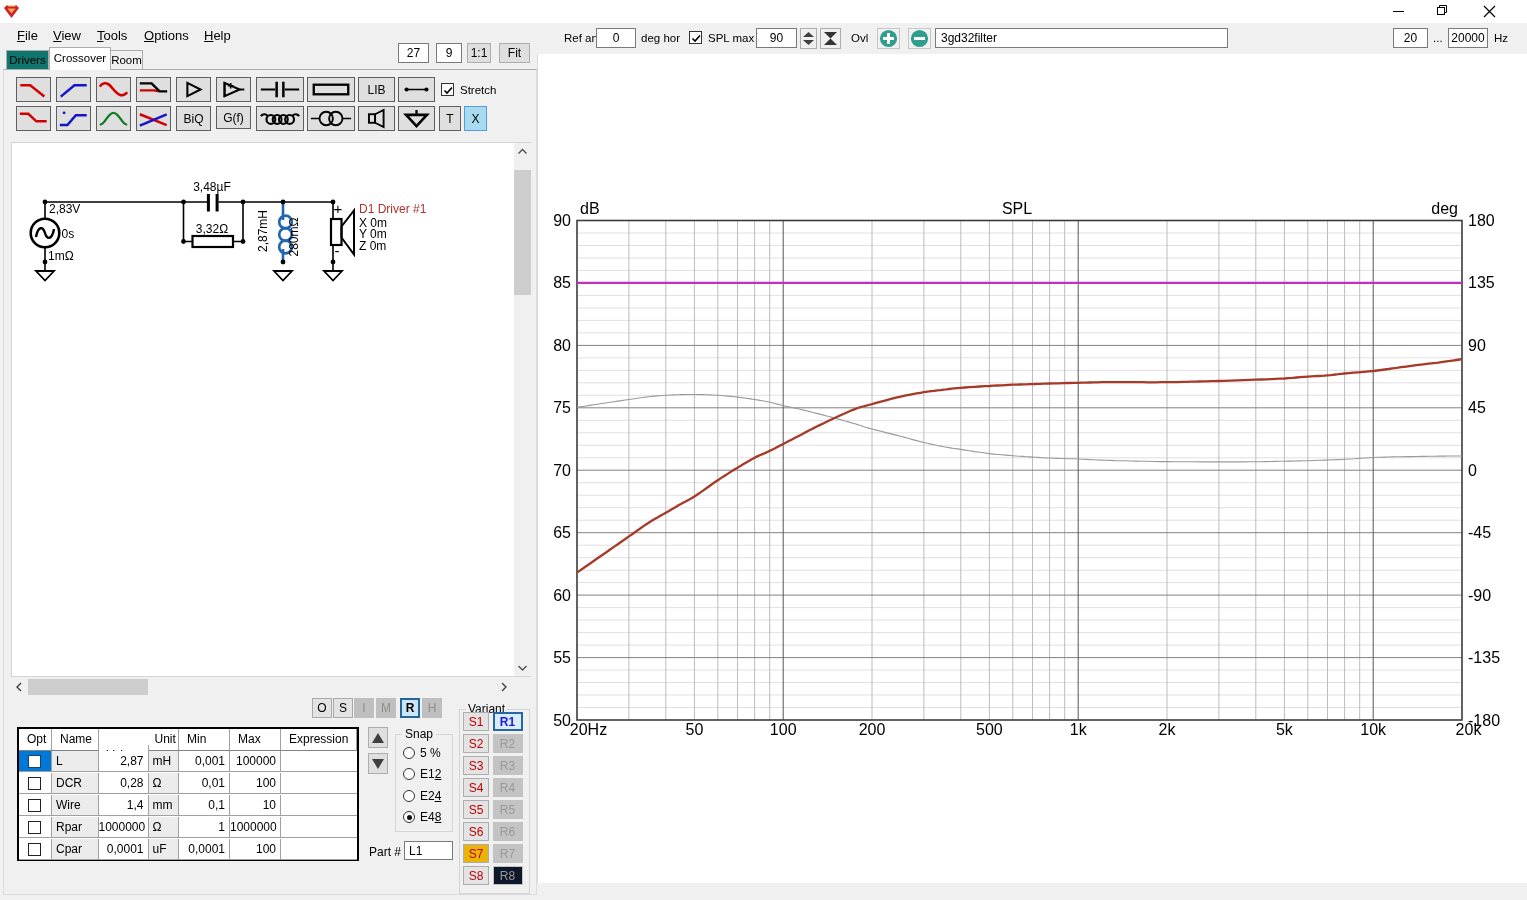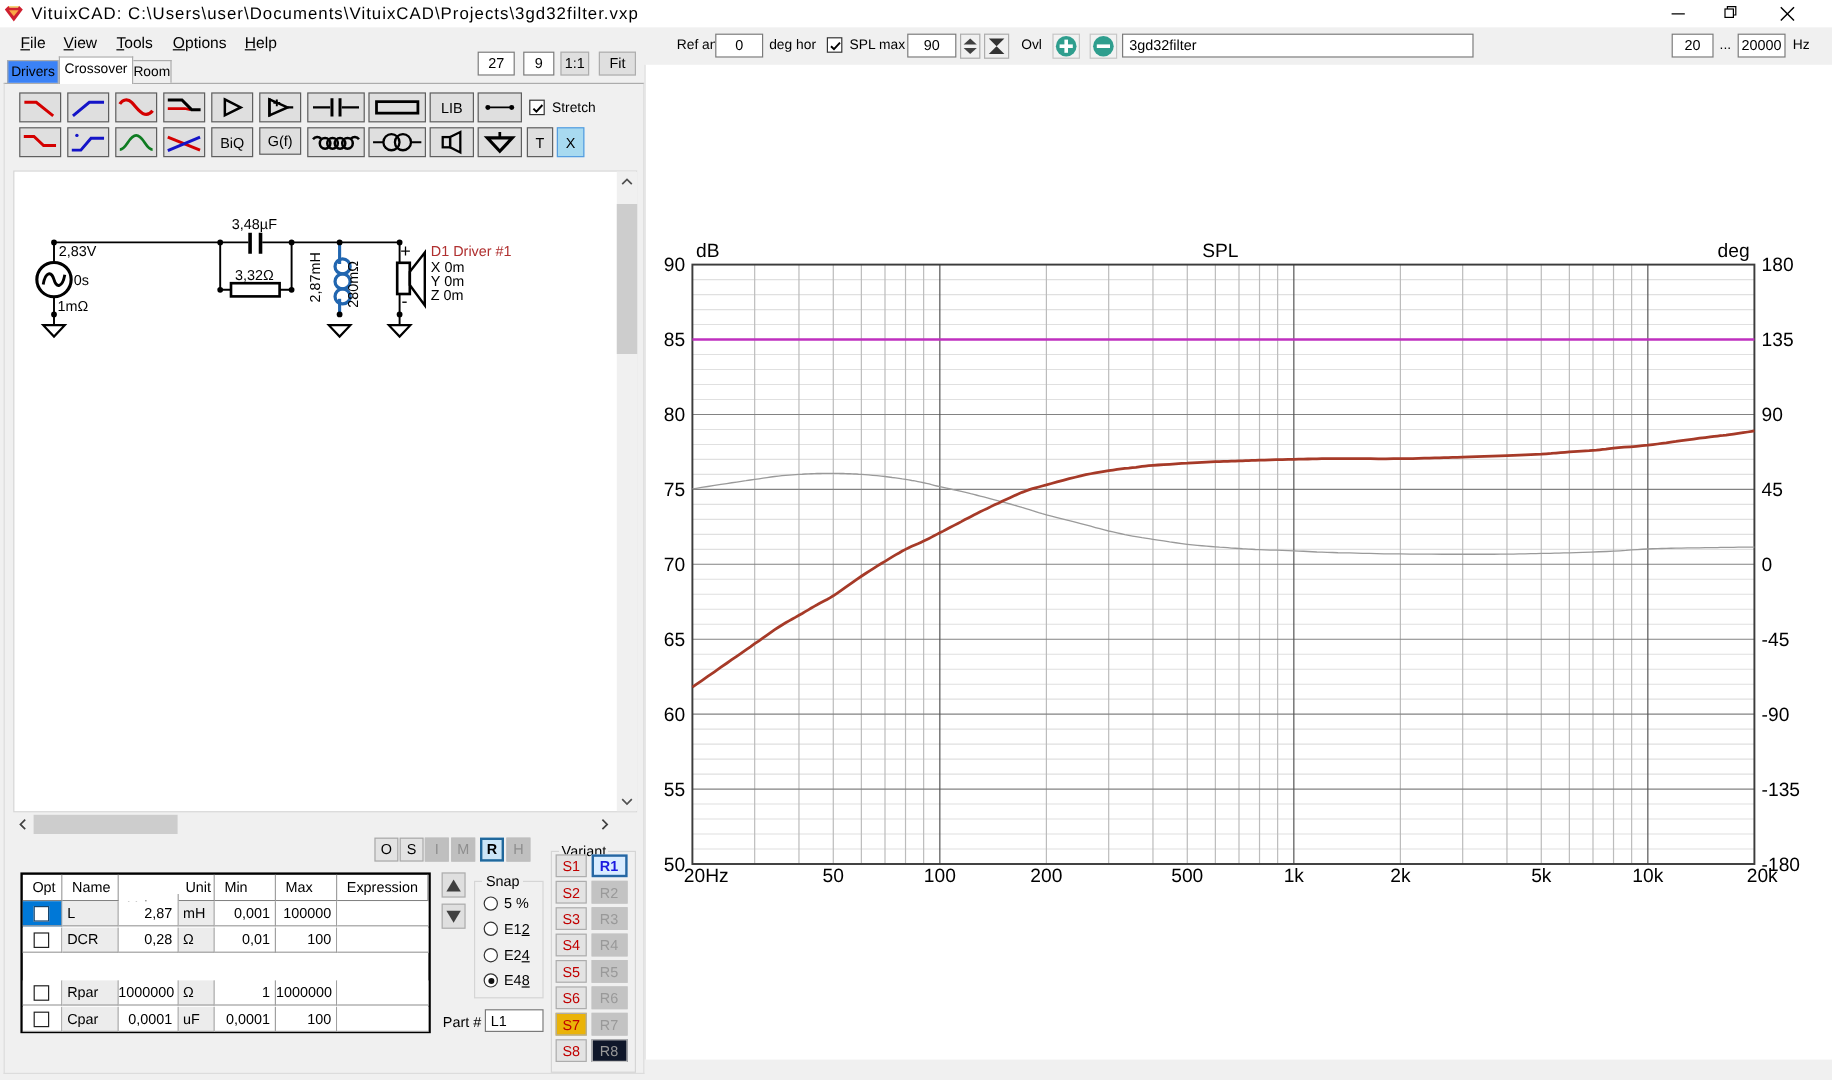--- a/index.html
+++ b/index.html
@@ -11,21 +11,20 @@
 .cb svg{position:absolute;left:0;top:0;}
 </style></head>
 <body>
 
 <div class="abs" style="left:0;top:0;width:1527px;height:23px;background:#ffffff;">
   <svg class="abs" style="left:3px;top:3px" width="17" height="17" viewBox="0 0 17 17">
     <polygon points="1,5 4,2 13,2 16,5 8.5,15" fill="#cf2030"></polygon>
     <polygon points="4.5,5.5 12.5,5.5 8.5,10.5" fill="#f9a845"></polygon>
     <polygon points="4,2 13,2 12,3.5 5,3.5" fill="#f5d37a"></polygon>
   </svg>
-  <div class="abs lbl" style="left:26px;top:3px;font-size:14px;letter-spacing:0.85px;">VituixCAD: C:\Users\user\Documents\VituixCAD\Projects\3gd32filter.vxp</div>
   <svg class="abs" style="left:1388px;top:0" width="139" height="23" viewBox="0 0 139 23">
     <line x1="5" y1="11.5" x2="16" y2="11.5" stroke="#000" stroke-width="1"></line>
     <rect x="49.5" y="7.5" width="7" height="7" fill="none" stroke="#000" stroke-width="1"></rect>
     <path d="M51.5,7.5 V5.5 H58.5 V12.5 H56.5" fill="none" stroke="#000" stroke-width="1"></path>
     <path d="M96,6 L107,17 M107,6 L96,17" stroke="#000" stroke-width="1.2" fill="none"></path>
   </svg>
 </div>
 
 <div class="abs" style="left:0;top:23px;width:1527px;height:24px;background:#f0f0f0;">
   <div class="abs lbl" style="left:17px;top:5px;font-size:13px"><u>F</u>ile</div>
@@ -76,21 +75,21 @@
       <rect x="4" y="8" width="11" height="3" fill="#fff"></rect>
     </svg>
 </div>
 <div class="abs inp" style="left:935px;top:28px;width:293px;height:20px;padding-left:5px;">3gd32filter</div>
 <div class="abs inp" style="left:1393px;top:28px;width:35px;height:20px;justify-content:center;">20</div>
 <div class="abs lbl" style="left:1433px;top:32px;font-size:11.5px;">...</div>
 <div class="abs inp" style="left:1448px;top:28px;width:40px;height:20px;justify-content:center;">20000</div>
 <div class="abs lbl" style="left:1494px;top:32px;font-size:11.5px;">Hz</div>
 
 <div class="abs" style="left:3px;top:69px;width:534px;height:826px;background:#f0f0f0;border:1px solid #dcdcdc;border-top:1px solid #acacac;"></div>
-<div class="abs" style="left:6px;top:50px;width:43px;height:19px;background:#3b82f6;border:1px solid #acacac;border-bottom:none;font-size:11.5px;text-align:center;padding-top:3px;">Drivers</div>
+<div class="abs" style="left:6px;top:50px;width:43px;height:19px;background:#0f766e;border:1px solid #acacac;border-bottom:none;font-size:11.5px;text-align:center;padding-top:3px;">Drivers</div>
 <div class="abs" style="left:49px;top:47px;width:62px;height:23px;background:#fff;border:1px solid #acacac;border-bottom:none;font-size:11.5px;text-align:center;padding-top:4px;z-index:3;">Crossover</div>
 <div class="abs" style="left:111px;top:50px;width:32px;height:19px;background:#f0f0f0;border:1px solid #acacac;border-bottom:none;border-left:none;font-size:11.5px;text-align:center;padding-top:3px;">Room</div>
 
 <div id="toolbar">
 
   <div class="abs btn" style="left:16px;top:77px;width:35px;height:25px;">
       <svg width="35" height="25" viewBox="0 0 35 25">
         <path d="M3.5,8 H14 L29,20" stroke="#d40000" stroke-width="2.6" fill="none"></path>
       </svg>
     </div>
@@ -313,20 +312,31 @@
 <div class="abs" style="left:0;top:0;width:33px;height:21px;background:#fff;border-right:1px solid #a0a0a0;border-bottom:1px solid #a0a0a0;">
         <div style="position:absolute;left:9px;top:3.5px;width:13px;height:13px;background:#fff;border:1.5px solid #222;"></div>
       </div>
 <div class="abs" style="left:33px;top:0;width:46.5px;height:21px;background:#ececec;border-right:1px solid #a0a0a0;border-bottom:1px solid #a0a0a0;padding:3px 0 0 4px;">DCR</div>
 <div class="abs" style="left:79.5px;top:0;width:50px;height:21px;background:#fff;border-right:1px solid #a0a0a0;border-bottom:1px solid #a0a0a0;padding:3px 4px 0 0;text-align:right;">0,28</div>
 <div class="abs" style="left:129.5px;top:0;width:30.5px;height:21px;background:#ececec;border-right:1px solid #a0a0a0;border-bottom:1px solid #a0a0a0;padding:3px 0 0 4px;">Ω</div>
 <div class="abs" style="left:160px;top:0;width:51px;height:21px;background:#fff;border-right:1px solid #a0a0a0;border-bottom:1px solid #a0a0a0;padding:3px 4px 0 0;text-align:right;">0,01</div>
 <div class="abs" style="left:211px;top:0;width:51px;height:21px;background:#fff;border-right:1px solid #a0a0a0;border-bottom:1px solid #a0a0a0;padding:3px 4px 0 0;text-align:right;">100</div>
 <div class="abs" style="left:262px;top:0;width:76px;height:21px;background:#fff;border-bottom:1px solid #a0a0a0;"></div>
 </div>
+<div class="abs" style="left:0;top:66px;width:338px;height:22px;">
+<div class="abs" style="left:0;top:0;width:33px;height:21px;background:#fff;border-right:1px solid #a0a0a0;border-bottom:1px solid #a0a0a0;">
+        <div style="position:absolute;left:9px;top:3.5px;width:13px;height:13px;background:#fff;border:1.5px solid #222;"></div>
+      </div>
+<div class="abs" style="left:33px;top:0;width:46.5px;height:21px;background:#ececec;border-right:1px solid #a0a0a0;border-bottom:1px solid #a0a0a0;padding:3px 0 0 4px;">Wire</div>
+<div class="abs" style="left:79.5px;top:0;width:50px;height:21px;background:#fff;border-right:1px solid #a0a0a0;border-bottom:1px solid #a0a0a0;padding:3px 4px 0 0;text-align:right;">1,4</div>
+<div class="abs" style="left:129.5px;top:0;width:30.5px;height:21px;background:#ececec;border-right:1px solid #a0a0a0;border-bottom:1px solid #a0a0a0;padding:3px 0 0 4px;">mm</div>
+<div class="abs" style="left:160px;top:0;width:51px;height:21px;background:#fff;border-right:1px solid #a0a0a0;border-bottom:1px solid #a0a0a0;padding:3px 4px 0 0;text-align:right;">0,1</div>
+<div class="abs" style="left:211px;top:0;width:51px;height:21px;background:#fff;border-right:1px solid #a0a0a0;border-bottom:1px solid #a0a0a0;padding:3px 4px 0 0;text-align:right;">10</div>
+<div class="abs" style="left:262px;top:0;width:76px;height:21px;background:#fff;border-bottom:1px solid #a0a0a0;"></div>
+</div>
 <div class="abs" style="left:0;top:88px;width:338px;height:22px;">
 <div class="abs" style="left:0;top:0;width:33px;height:21px;background:#fff;border-right:1px solid #a0a0a0;border-bottom:1px solid #a0a0a0;">
         <div style="position:absolute;left:9px;top:3.5px;width:13px;height:13px;background:#fff;border:1.5px solid #222;"></div>
       </div>
 <div class="abs" style="left:33px;top:0;width:46.5px;height:21px;background:#ececec;border-right:1px solid #a0a0a0;border-bottom:1px solid #a0a0a0;padding:3px 0 0 4px;">Rpar</div>
 <div class="abs" style="left:79.5px;top:0;width:50px;height:21px;background:#fff;border-right:1px solid #a0a0a0;border-bottom:1px solid #a0a0a0;padding:3px 4px 0 0;text-align:right;">1000000</div>
 <div class="abs" style="left:129.5px;top:0;width:30.5px;height:21px;background:#ececec;border-right:1px solid #a0a0a0;border-bottom:1px solid #a0a0a0;padding:3px 0 0 4px;">Ω</div>
 <div class="abs" style="left:160px;top:0;width:51px;height:21px;background:#fff;border-right:1px solid #a0a0a0;border-bottom:1px solid #a0a0a0;padding:3px 4px 0 0;text-align:right;">1</div>
 <div class="abs" style="left:211px;top:0;width:51px;height:21px;background:#fff;border-right:1px solid #a0a0a0;border-bottom:1px solid #a0a0a0;padding:3px 4px 0 0;text-align:right;">1000000</div>
 <div class="abs" style="left:262px;top:0;width:76px;height:21px;background:#fff;border-bottom:1px solid #a0a0a0;"></div>

